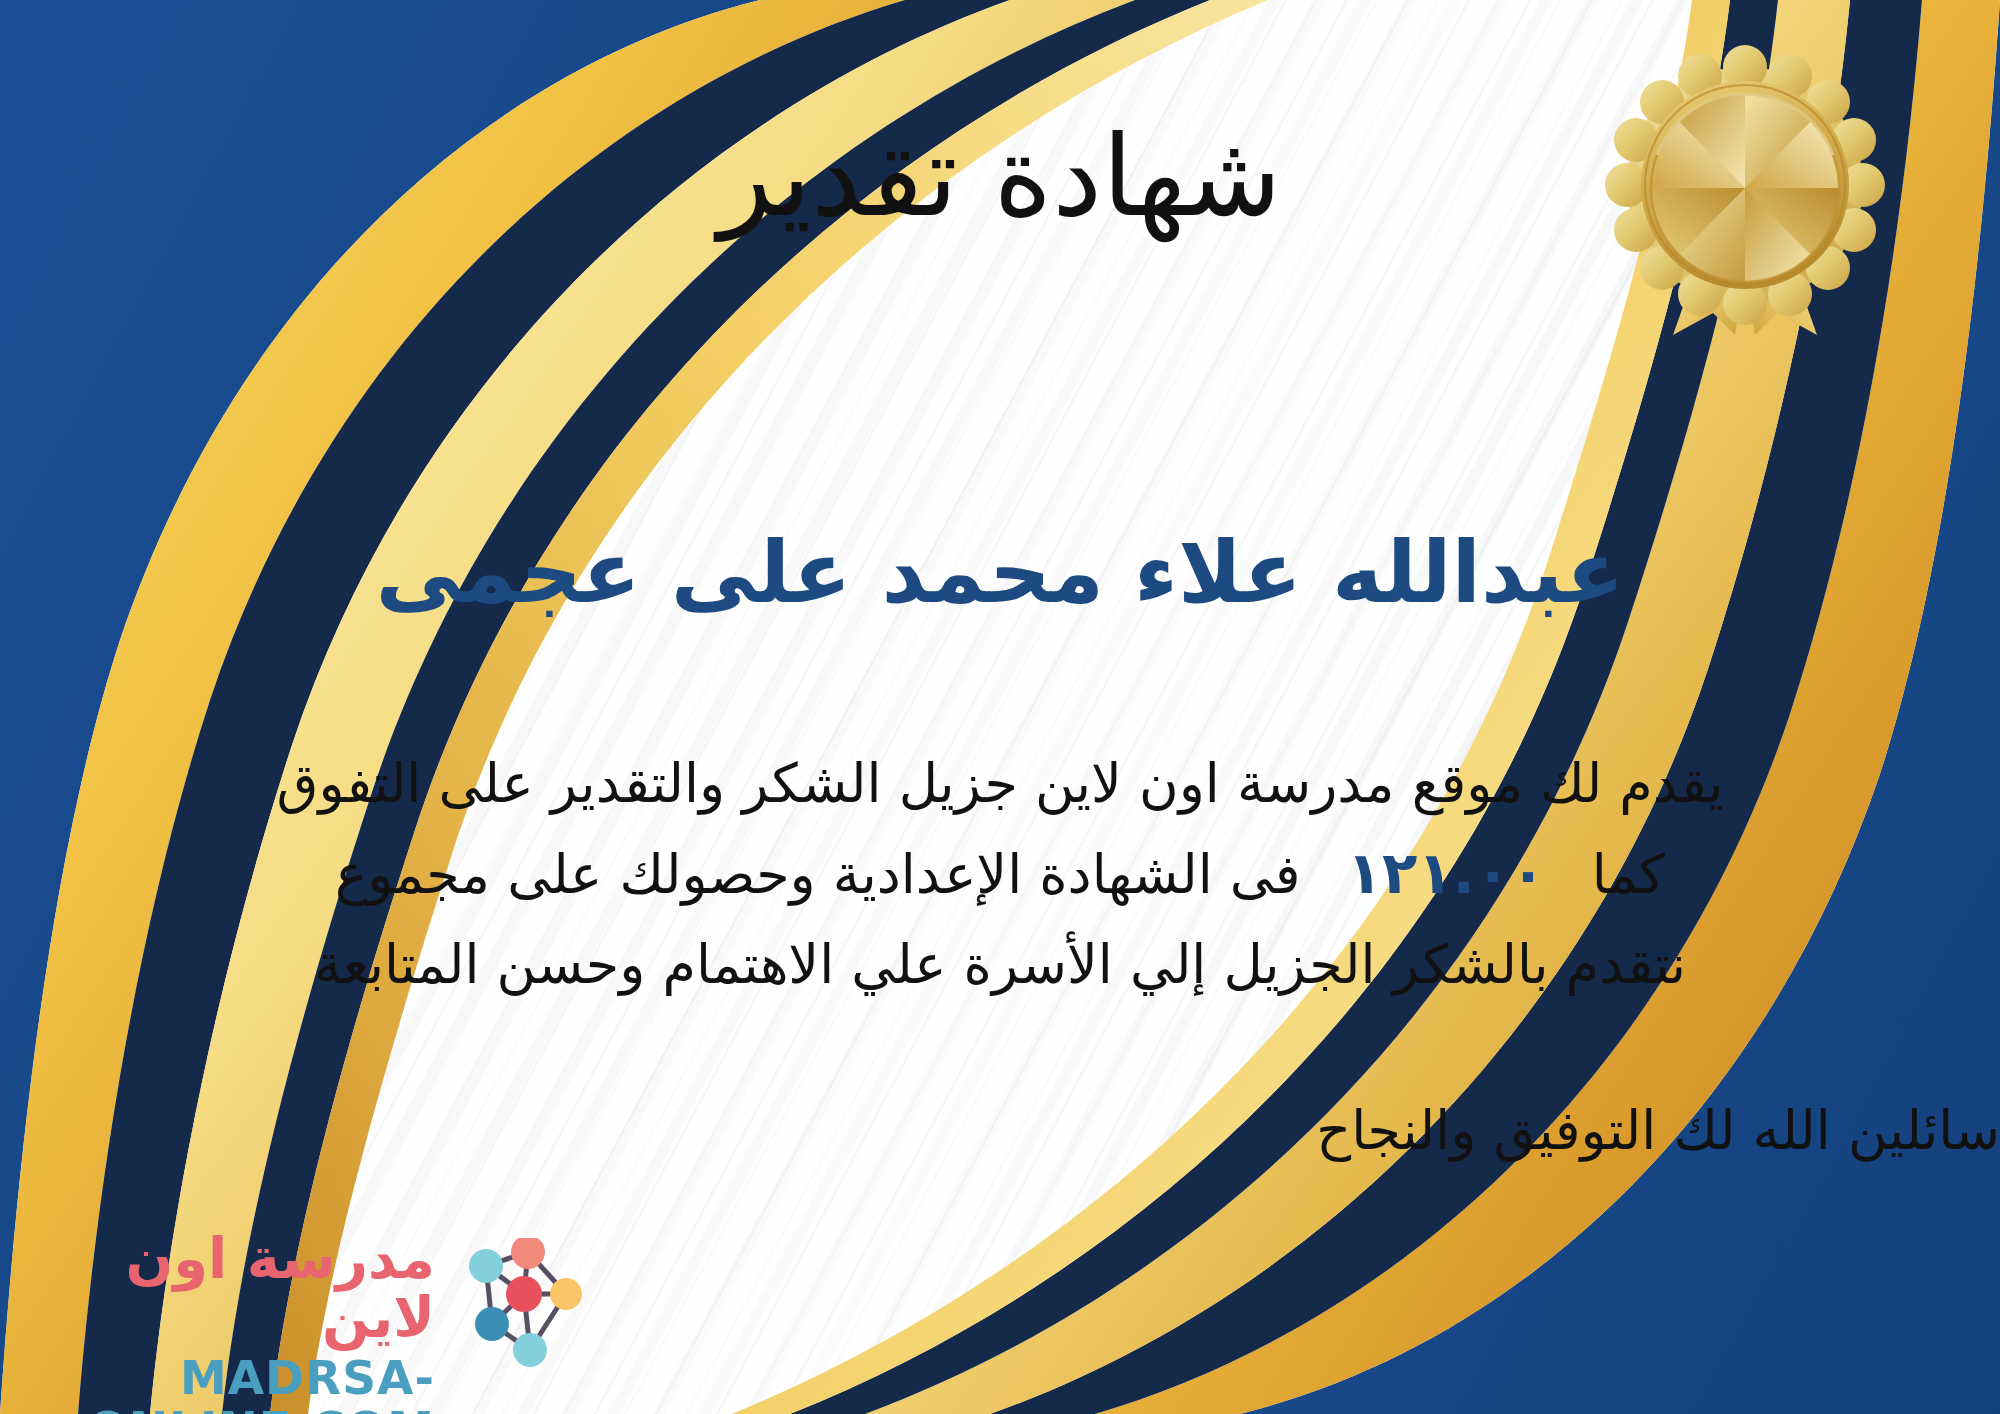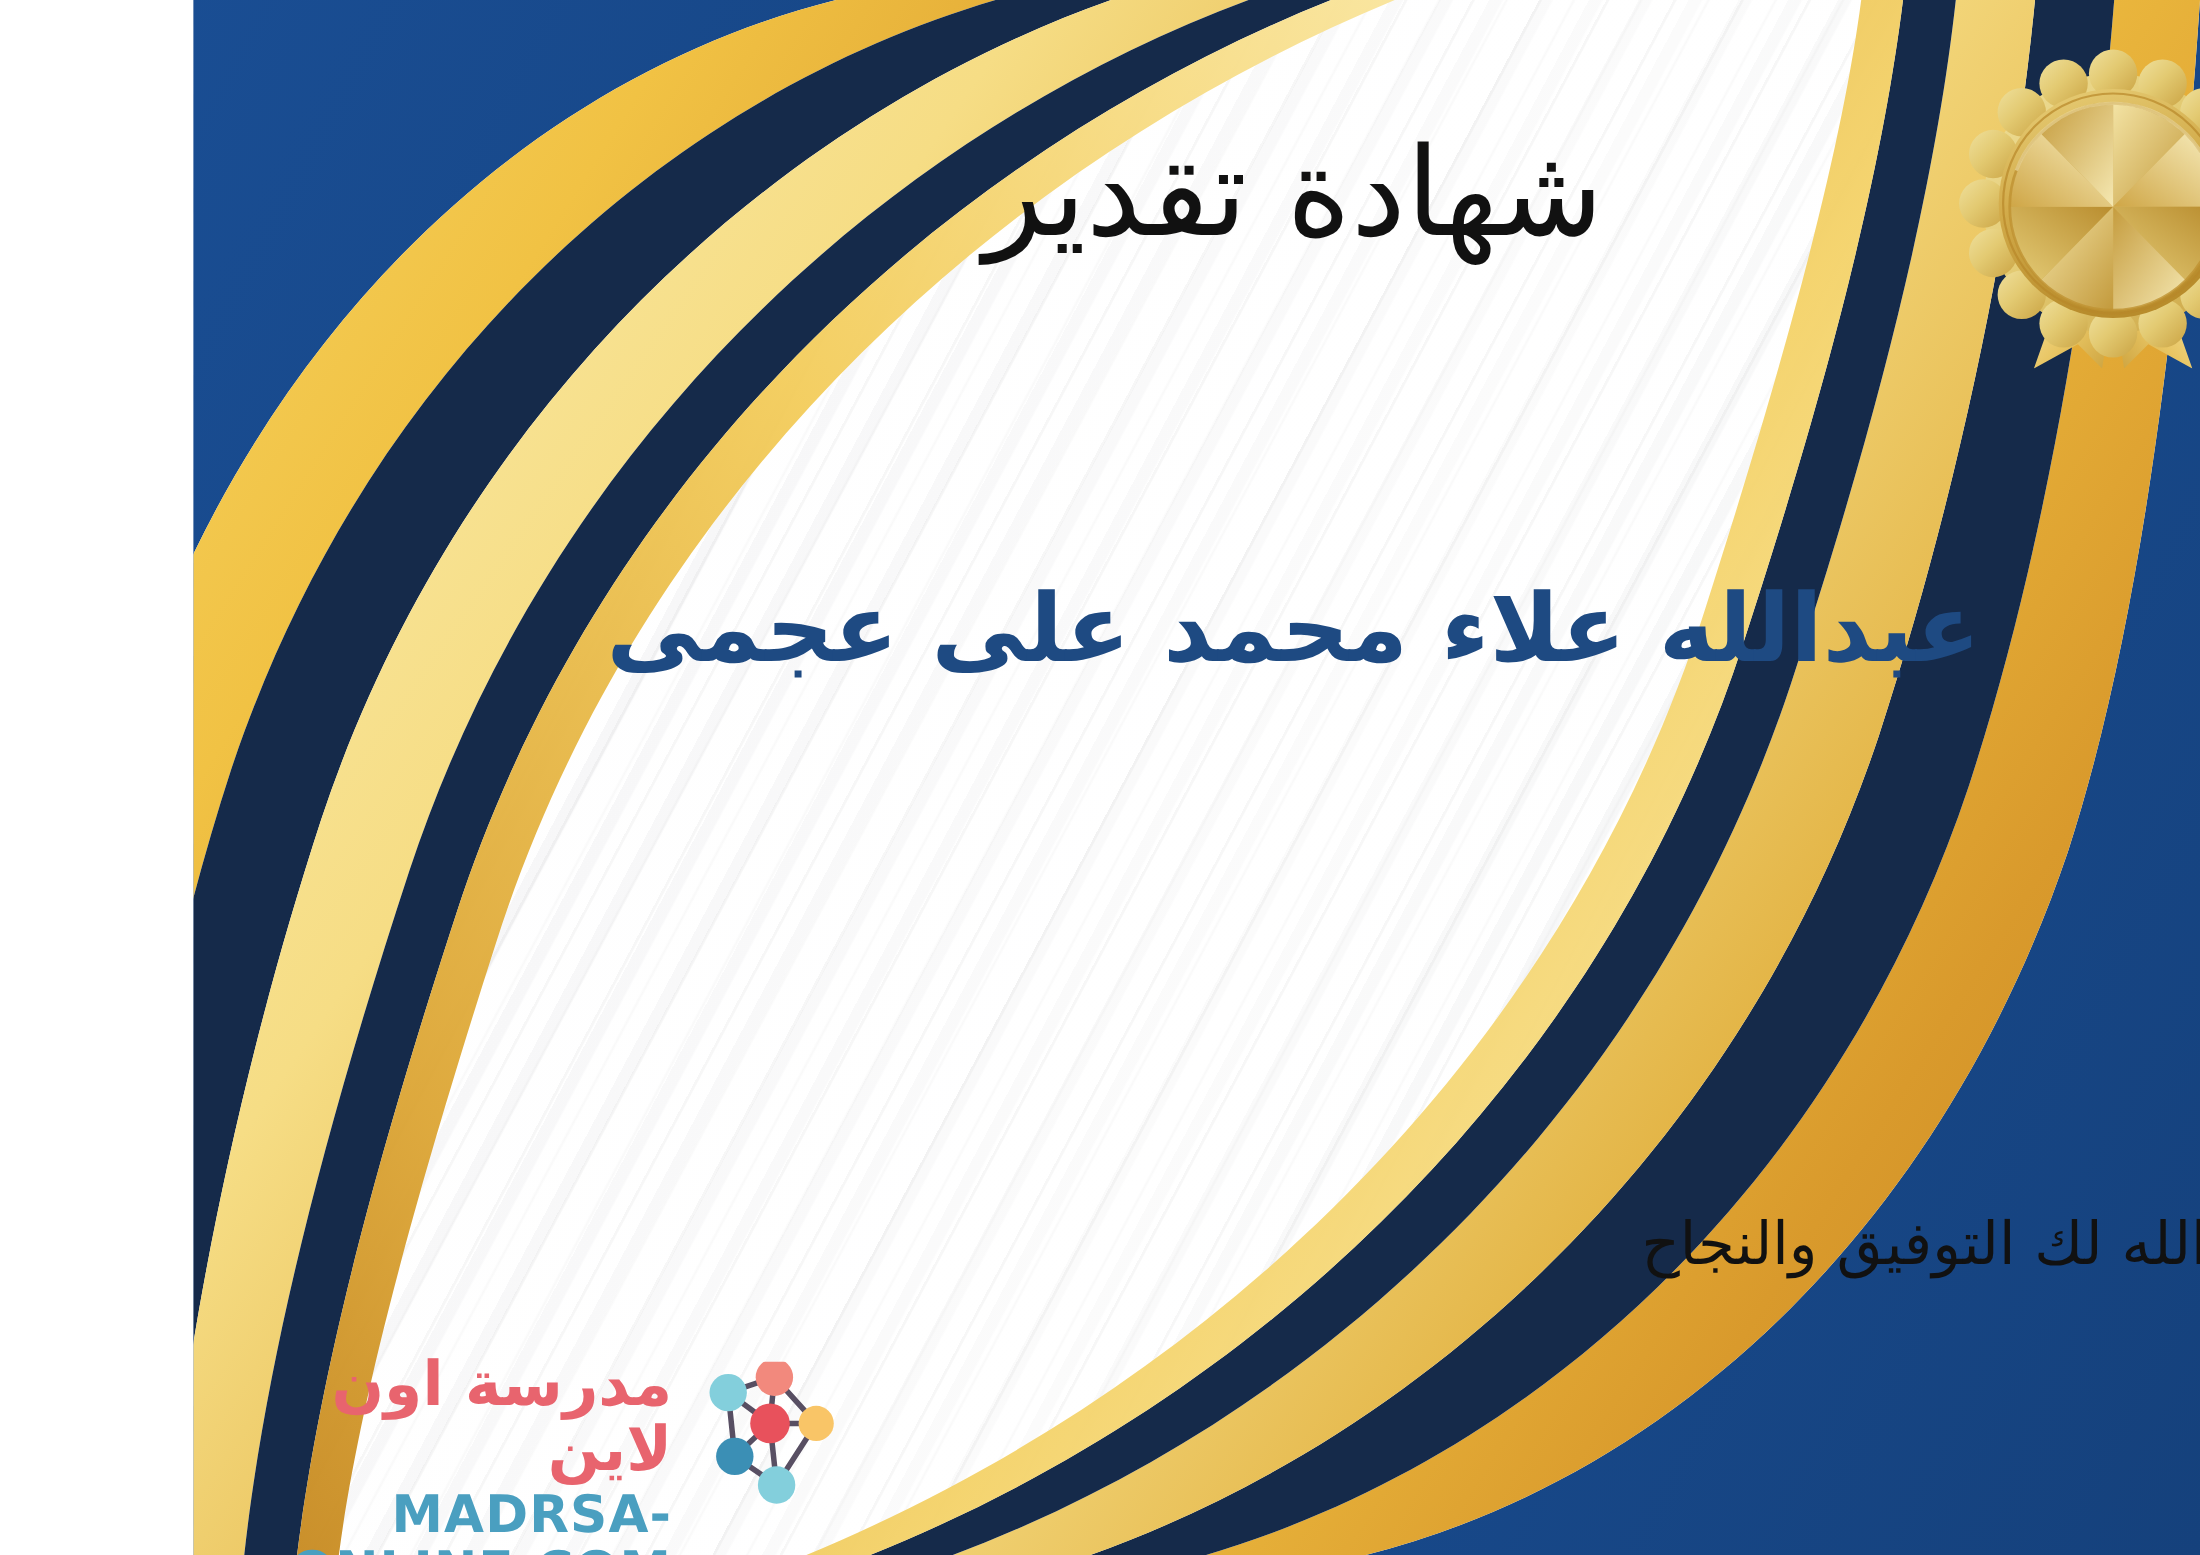--- a/index.html
+++ b/index.html
@@ -3,21 +3,21 @@
 <meta charset="utf-8">
 <title>شهادة تقدير</title>
 <style>
   html,body{margin:0;padding:0;}
   body{
     width:2000px;height:1414px;overflow:hidden;
     font-family:"DejaVu Sans","Liberation Sans",sans-serif;
     background:#ffffff;
   }
   .cert{
-    position:relative;width:1824px;height:1414px;overflow:hidden;
+    position:relative;width:2000px;height:1414px;overflow:hidden;
     background:#1a4a8a;
   }
 
   
   .paper{
     position:absolute;inset:0;
     background:
       repeating-linear-gradient(118deg,
         rgba(0,0,0,0.030) 0px,
         rgba(0,0,0,0.030) 2px,
@@ -267,20 +267,25 @@
       <path d="M62,120 A94,94 0 0,1 150,59 A94,94 0 0,1 238,120" fill="none" stroke="#f4e7b4" stroke-width="3" opacity="0.55"></path>
     </svg>
   </div>
 
   <div class="content">
 
     <div class="title">شهادة تقدير</div>
 
     <div class="recipient">عبدالله علاء محمد على عجمى</div>
 
+    <div class="body-block">
+      <div class="line l1">يقدم لك موقع مدرسة اون لاين جزيل الشكر  والتقدير على التفوق</div>
+      <div class="line l2"><span>كما</span><span class="score">١٢١.٠٠</span><span>فى الشهادة الإعدادية وحصولك على مجموع</span></div>
+      <div class="line l3">نتقدم  بالشكر الجزيل إلي الأسرة علي الاهتمام وحسن المتابعة</div>
+    </div>
 
     <div class="closing">سائلين الله لك التوفيق  والنجاح</div>
   </div>
 
   <div class="logo">
     <div class="logo-row">
       <div class="logo-text">
         <div class="logo-ar">مدرسة اون لاين</div>
         <div class="logo-en">MADRSA-ONLINE.COM</div>
       </div>

